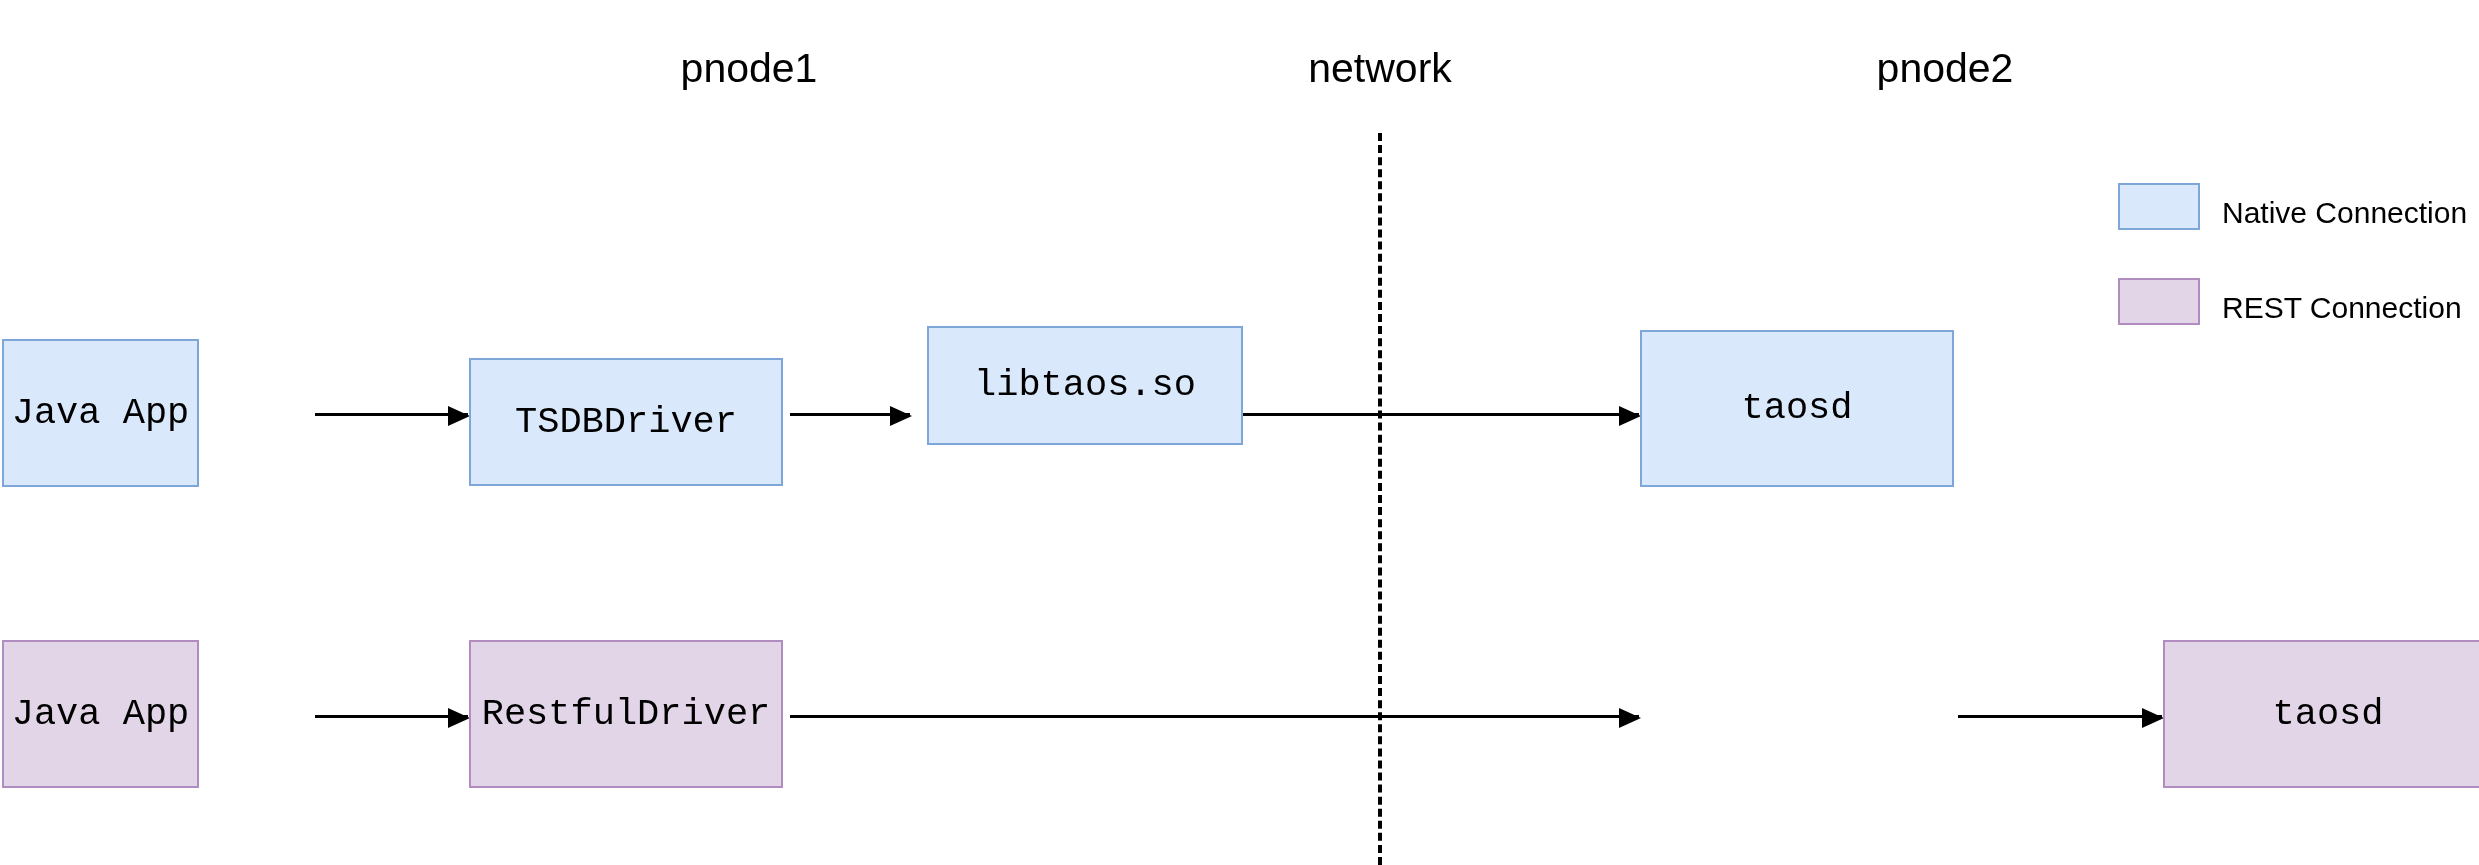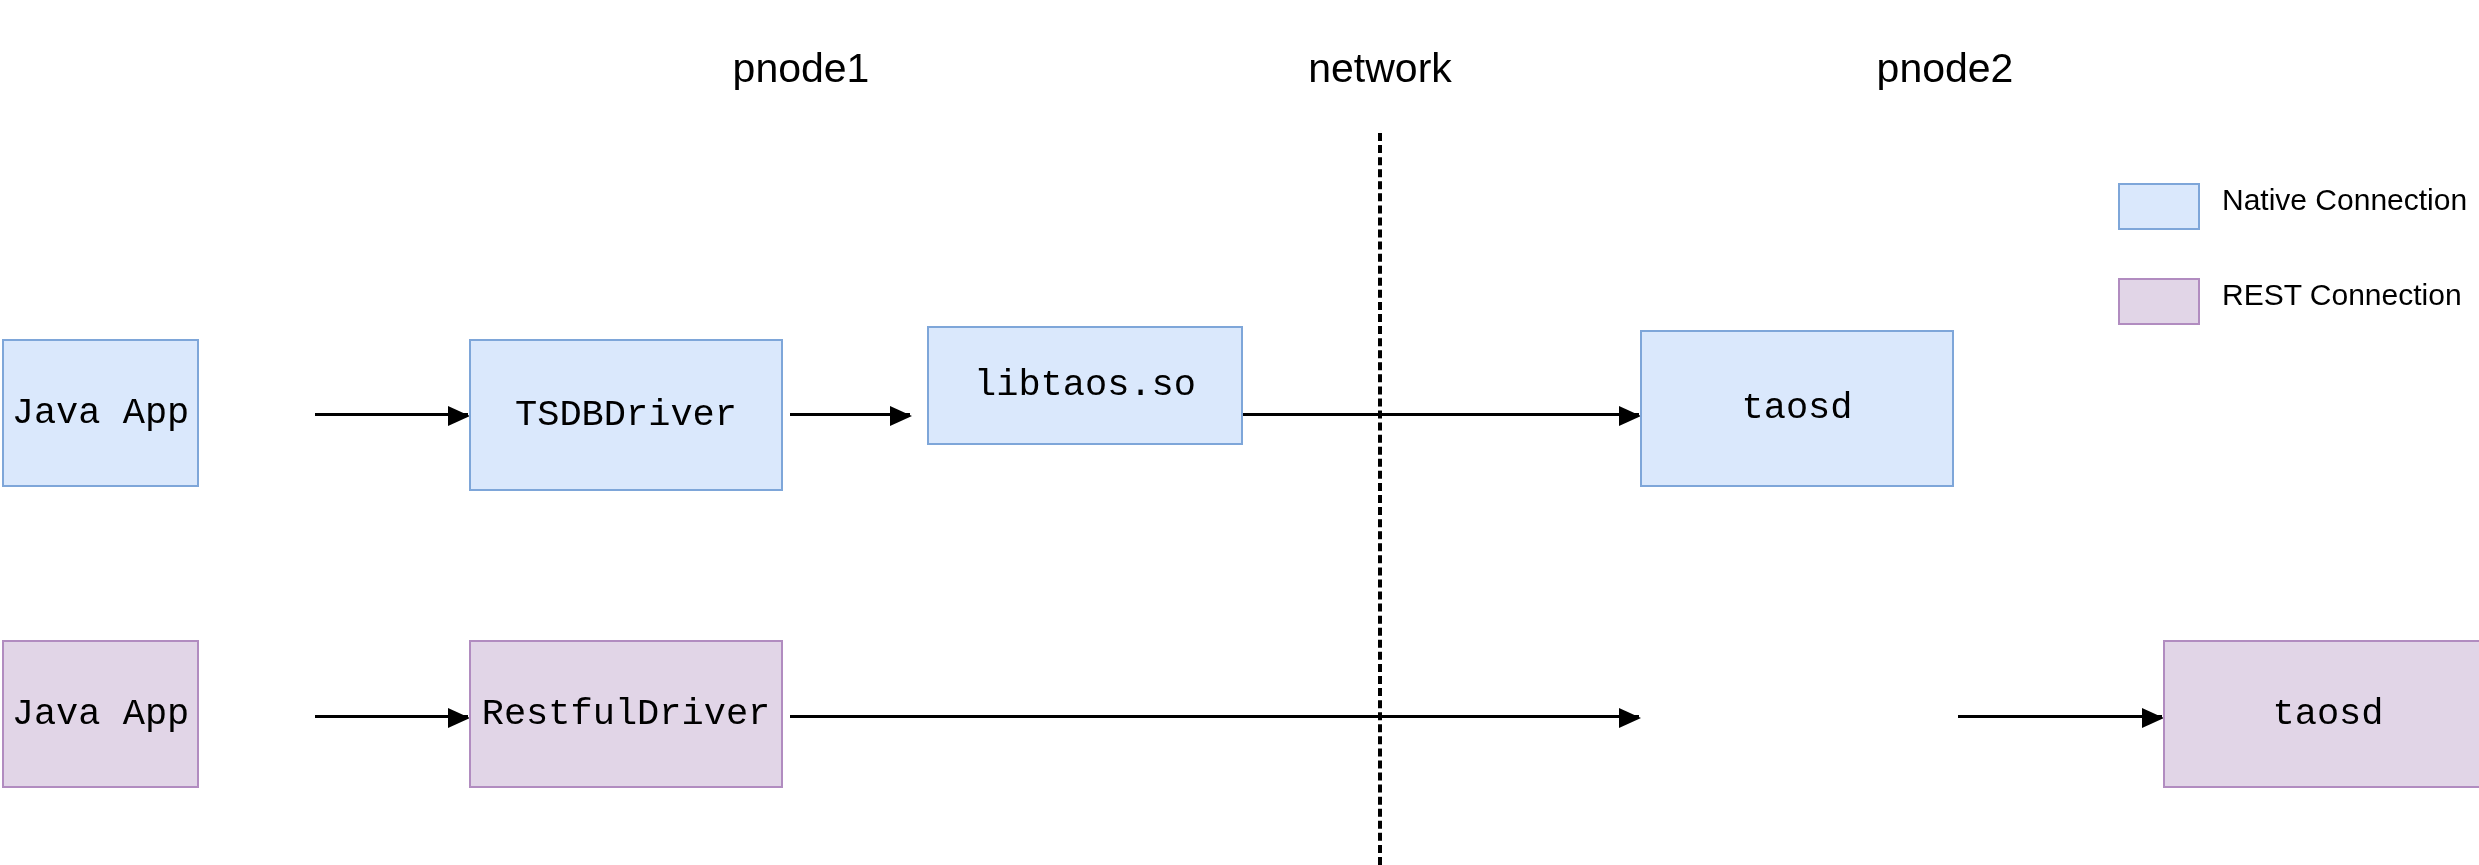--- a/index.html
+++ b/index.html
@@ -73,21 +73,21 @@
     height: 0;
     border-left: 22px solid #000000;
     border-top: 10px solid transparent;
     border-bottom: 10px solid transparent;
   }
 
   
   .legend-row {
     position: absolute;
     display: flex;
-    align-items: flex-start;
+    align-items: flex-end;
   }
   .legend-swatch {
     box-sizing: border-box;
     width: 82px;
     height: 47px;
     border: 2px solid transparent;
   }
   .legend-swatch.native {
     background: #dae8fc;
     border-color: #7ea6d9;
@@ -101,38 +101,38 @@
     font-size: 30px;
     color: #000000;
     white-space: nowrap;
   }
 </style>
 </head>
 <body>
 
 <div id="canvas">
 
-  <div class="zone-label" style="left:801px; top:48px;">pnode1</div>
+  <div class="zone-label" style="left:749px; top:48px;">pnode1</div>
   <div class="zone-label" style="left:1380px; top:48px;">network</div>
   <div class="zone-label" style="left:1945px; top:48px;text-align:right;">pnode2</div>
 
   <div class="divider" style="left:1378px; top:133px; height:732px;"></div>
 
   <div class="edge" style="left:315px; top:413px; width:153px;">
     <span class="head"></span>
   </div>
   <div class="edge" style="left:790px; top:413px; width:120px;">
     <span class="head"></span>
   </div>
   <div class="edge" style="left:1231px; top:413px; width:408px;">
     <span class="head"></span>
   </div>
 
   <div class="node native" style="left:2px; top:339px; width:197px; height:148px;">Java App</div>
-  <div class="node native" style="left:469px; top:339px; width:314px; height:152px;">TSDBDriver</div>
+  <div class="node native" style="left:469px; top:358px; width:314px; height:128px;">TSDBDriver</div>
   <div class="node native" style="left:911px; top:326px; width:316px; height:119px;margin-left:16px;">libtaos.so</div>
   <div class="node native" style="left:1640px; top:330px; width:314px; height:157px;">taosd</div>
 
   <div class="edge" style="left:315px; top:715px; width:153px;">
     <span class="head"></span>
   </div>
   <div class="edge" style="left:790px; top:715px; width:849px;">
     <span class="head"></span>
   </div>
   <div class="edge" style="left:1958px; top:715px; width:204px;">

